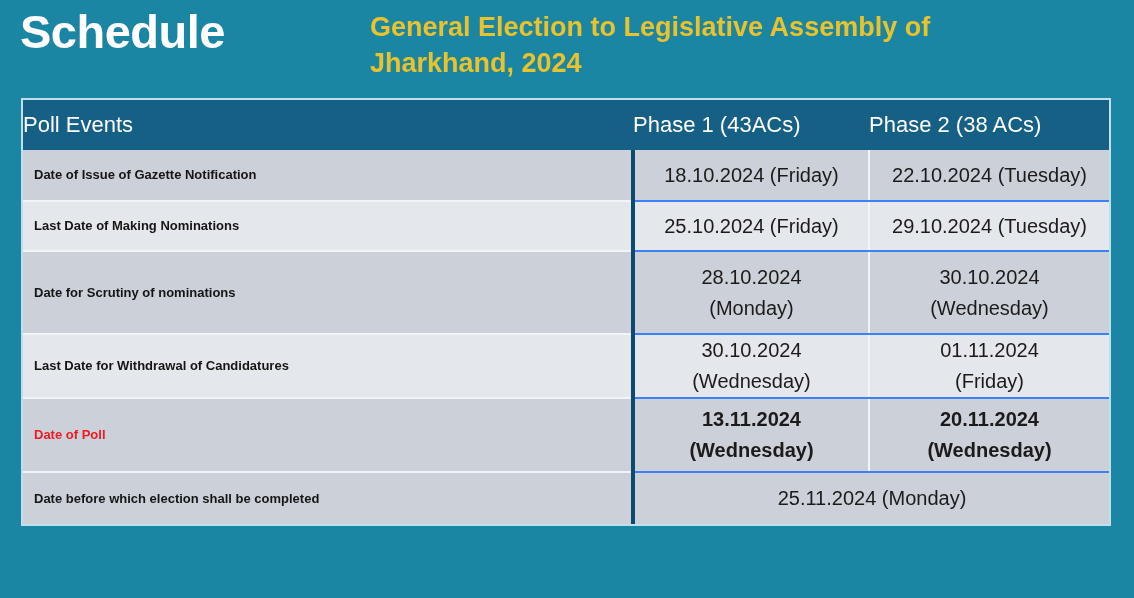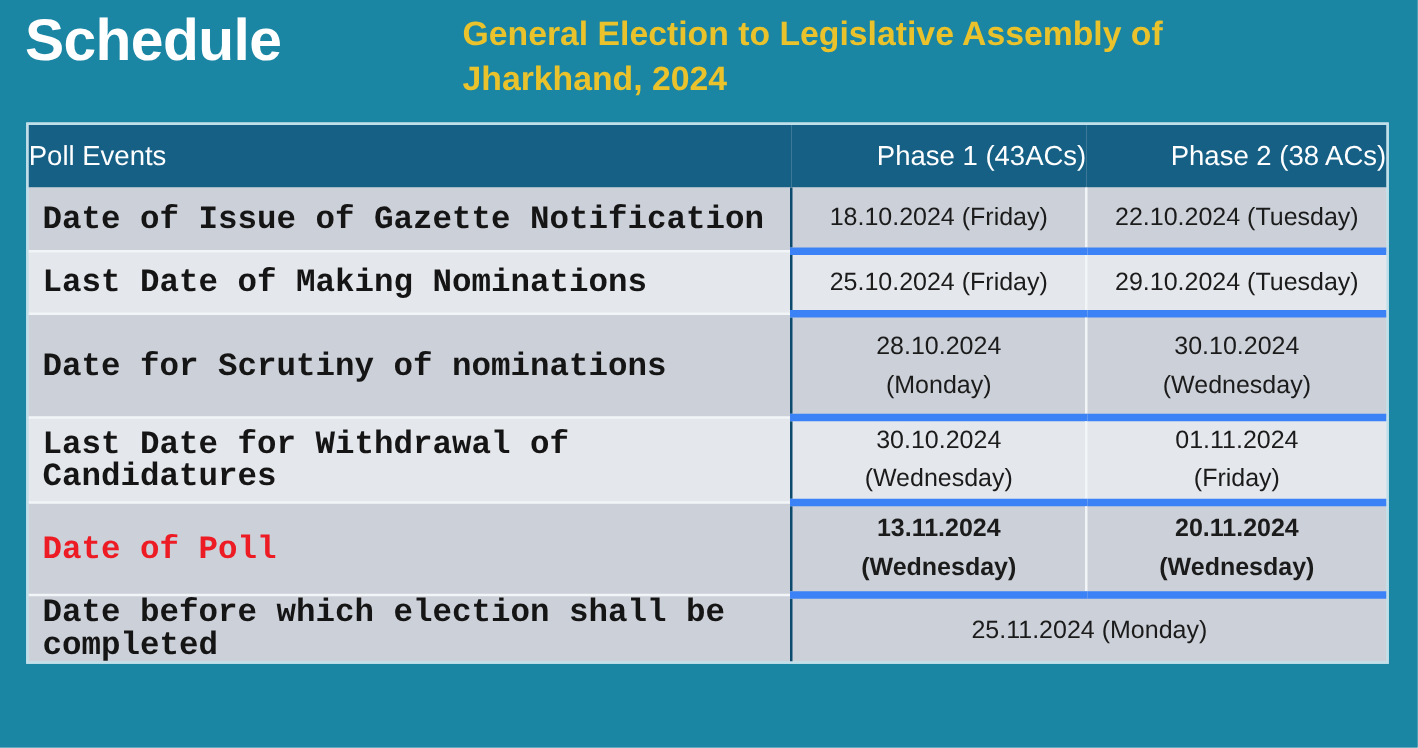--- a/index.html
+++ b/index.html
@@ -87,46 +87,45 @@
     font-weight: normal;
     height: 50px;
     line-height: 26px;
   }
   th.ev {
     text-align: left;
     padding-left: 11px;
     border-right: 2px solid #dfe6ea;
   }
   th.ph {
-    text-align: right;
+    text-align: left;
     border-right: 2px solid #dfe6ea;
   }
   th.ph:last-child { border-right: 0; }
 
   
   tbody tr.alt-dark { background: #ccd0d8; }
   tbody tr.alt-light { background: #e4e7eb; }
 
   tbody td.event {
     text-align: left;
     padding-left: 11px;
-    font-size: 26px;
+    font-size: 13px;
     font-weight: bold;
     color: #151515;
-    border-right: 2px solid #0c4a6e;
+    border-right: 4px solid #0c4a6e;
     border-bottom: 2px solid #f2f5f7;
     line-height: 26px;
-    font-family: Liberation Mono, monospace;
   }
   tbody td.date {
     text-align: center;
     font-size: 20px;
     color: #1b1b1b;
     border-right: 2px solid #f2f5f7;
-    border-bottom: 6px solid #3b82f6;
+    border-bottom: 2px solid #3b82f6;
     line-height: 31px;
     padding: 0 4px;
   }
   tbody td.date:last-child { border-right: 0; }
   tbody tr:last-child td { border-bottom: 0; }
 
   tbody td.date .d-line { display: block; }
   tbody td.date.inline .d-line { display: inline; }
 
   .hl { color: #ed1c24; font-weight: bold; }

